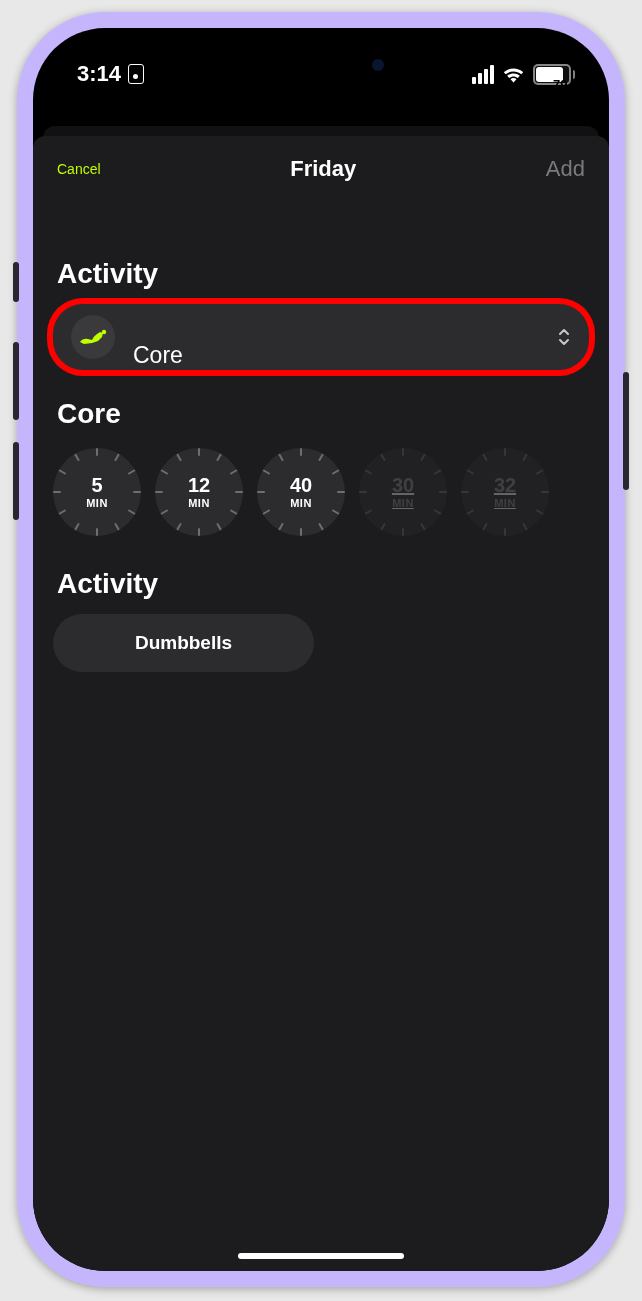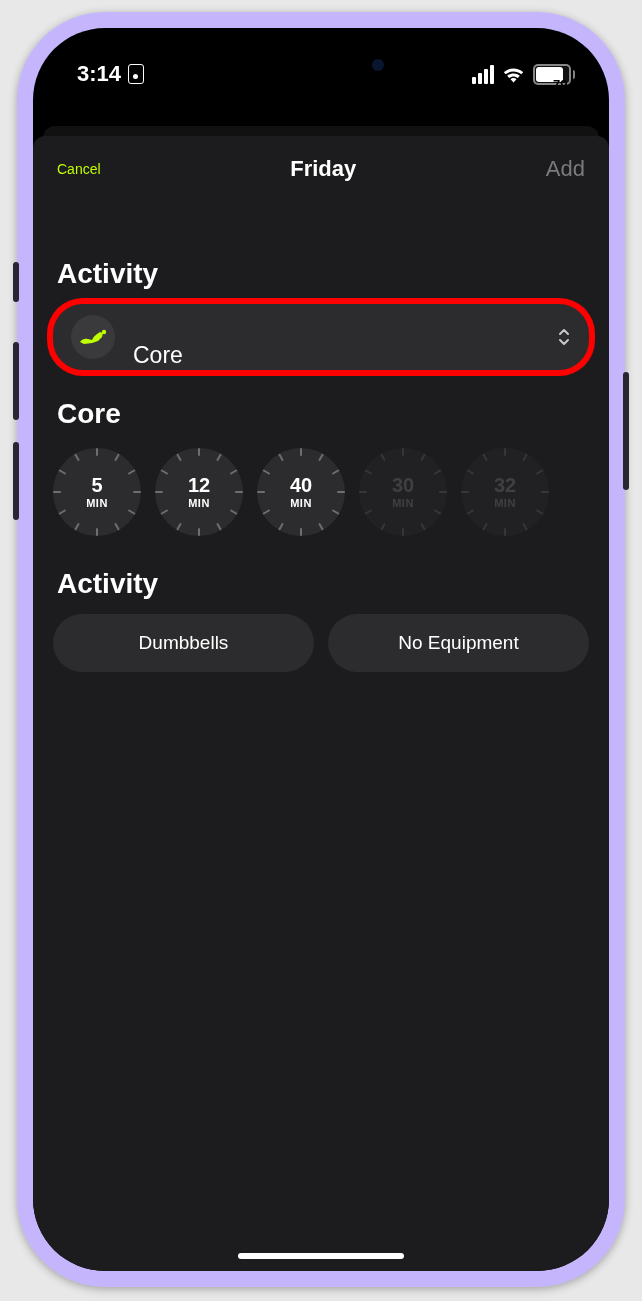--- a/index.html
+++ b/index.html
@@ -99,37 +99,37 @@
   .activity-icon-wrap { width:44px; height:44px; border-radius:50%; background:#3a3a3c; display:flex; align-items:center; justify-content:center;}
   .activity-icon-wrap svg { display:block; }
   .activity-label { font-size:23px; font-weight:500; flex:1;margin-top:36px;}
   .chev-updown svg { display:block;}
   .time-row { display:flex; gap:14px; padding: 4px 0;}
   .clock-chip {
     width:88px; height:88px; border-radius:50%; background:#2c2c2e;
     display:flex; flex-direction:column; align-items:center; justify-content:center;
     position:relative; color:#fff;
   }
-  .clock-chip.disabled { opacity:0.32; }
+  .clock-chip.disabled { opacity:0.32;text-decoration:underline; }
   .clock-chip .num { font-size:20px; font-weight:700; line-height:1;}
   .clock-chip .min { font-size:11px; font-weight:600; letter-spacing:0.5px; margin-top:2px;}
   .clock-chip.disabled .num, .clock-chip.disabled .min { color:#8a8a8e;}
   .ticks { position:absolute; inset:0;}
   .ticks span {
     position:absolute; left:50%; top:50%; width:2px; height:8px; background:#6e6e72;
     transform-origin: center 40px; border-radius:1px;
   }
   .equip-row { display:flex; flex-wrap:wrap; gap:14px;}
   .equip-chip {
     flex: 1 1 calc(50% - 7px);
     min-width: calc(50% - 7px);
     max-width: calc(50% - 7px);
     height:58px; border-radius:30px; background:#2c2c2e;
     display:flex; align-items:center; justify-content:center;
-    color:#fff; font-size:19px; font-weight:400;
+    color:#fff; font-size:19px; font-weight:700;
   }
   .home-indicator {
     position:absolute; bottom:12px; left:50%; transform:translateX(-50%);
     width:166px; height:6px; background:#fff; border-radius:4px;
   }
 </style>
 </head>
 <body>
 
 <div class="phone-frame">
@@ -294,20 +294,19 @@
             <div class="num">32</div>
             <div class="min">MIN</div>
           </div>
         </div>
 
       <div class="section-title">Activity</div>
 
       <div class="equip-row">
 
       <div class="equip-chip">Dumbbells</div>
-          <div class="equip-chip">No Equipment</div>
         </div>
 
     </div>
 
     <div class="home-indicator"></div>
   </div>
 </div>
 
 </body></html>

